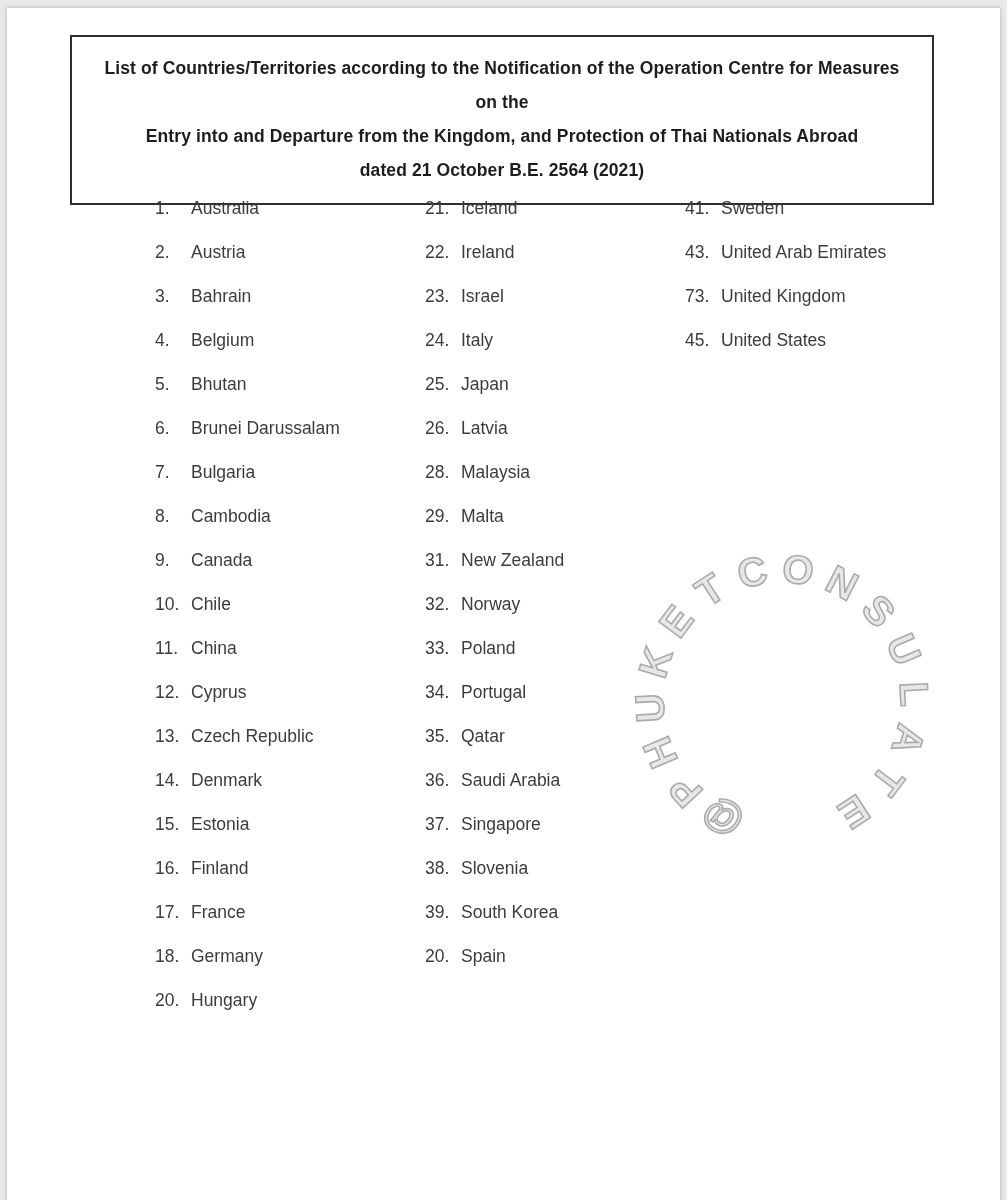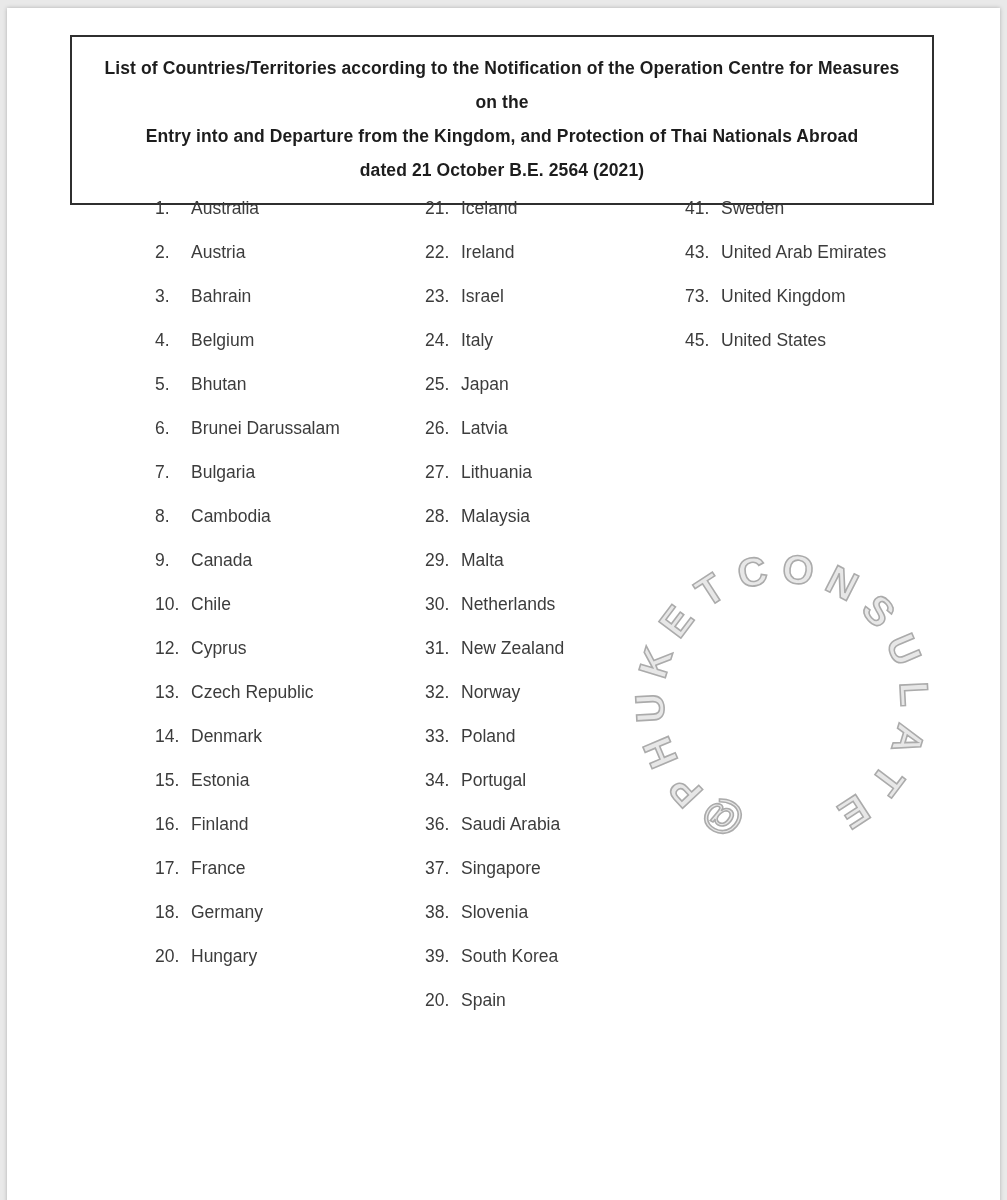--- a/index.html
+++ b/index.html
@@ -130,20 +130,24 @@
         </div>
         <div class="list-item">
           <span class="list-number">9.</span>
           <span class="list-name">Canada</span>
         </div>
         <div class="list-item">
           <span class="list-number">10.</span>
           <span class="list-name">Chile</span>
         </div>
         <div class="list-item">
+          <span class="list-number">11.</span>
+          <span class="list-name">China</span>
+        </div>
+        <div class="list-item">
           <span class="list-number">12.</span>
           <span class="list-name">Cyprus</span>
         </div>
         <div class="list-item">
           <span class="list-number">13.</span>
           <span class="list-name">Czech Republic</span>
         </div>
         <div class="list-item">
           <span class="list-number">14.</span>
           <span class="list-name">Denmark</span>
@@ -188,50 +192,46 @@
         </div>
         <div class="list-item">
           <span class="list-number">25.</span>
           <span class="list-name">Japan</span>
         </div>
         <div class="list-item">
           <span class="list-number">26.</span>
           <span class="list-name">Latvia</span>
         </div>
         <div class="list-item">
-          <span class="list-number">27.</span>
-          <span class="list-name">Lithuania</span>
-        </div>
-        <div class="list-item">
           <span class="list-number">28.</span>
           <span class="list-name">Malaysia</span>
         </div>
         <div class="list-item">
           <span class="list-number">29.</span>
           <span class="list-name">Malta</span>
         </div>
         <div class="list-item">
-          <span class="list-number">30.</span>
-          <span class="list-name">Netherlands</span>
-        </div>
-        <div class="list-item">
           <span class="list-number">31.</span>
           <span class="list-name">New Zealand</span>
         </div>
         <div class="list-item">
           <span class="list-number">32.</span>
           <span class="list-name">Norway</span>
         </div>
         <div class="list-item">
           <span class="list-number">33.</span>
           <span class="list-name">Poland</span>
         </div>
         <div class="list-item">
           <span class="list-number">34.</span>
           <span class="list-name">Portugal</span>
+        </div>
+        <div class="list-item">
+          <span class="list-number">35.</span>
+          <span class="list-name">Qatar</span>
         </div>
         <div class="list-item">
           <span class="list-number">36.</span>
           <span class="list-name">Saudi Arabia</span>
         </div>
         <div class="list-item">
           <span class="list-number">37.</span>
           <span class="list-name">Singapore</span>
         </div>
         <div class="list-item">

